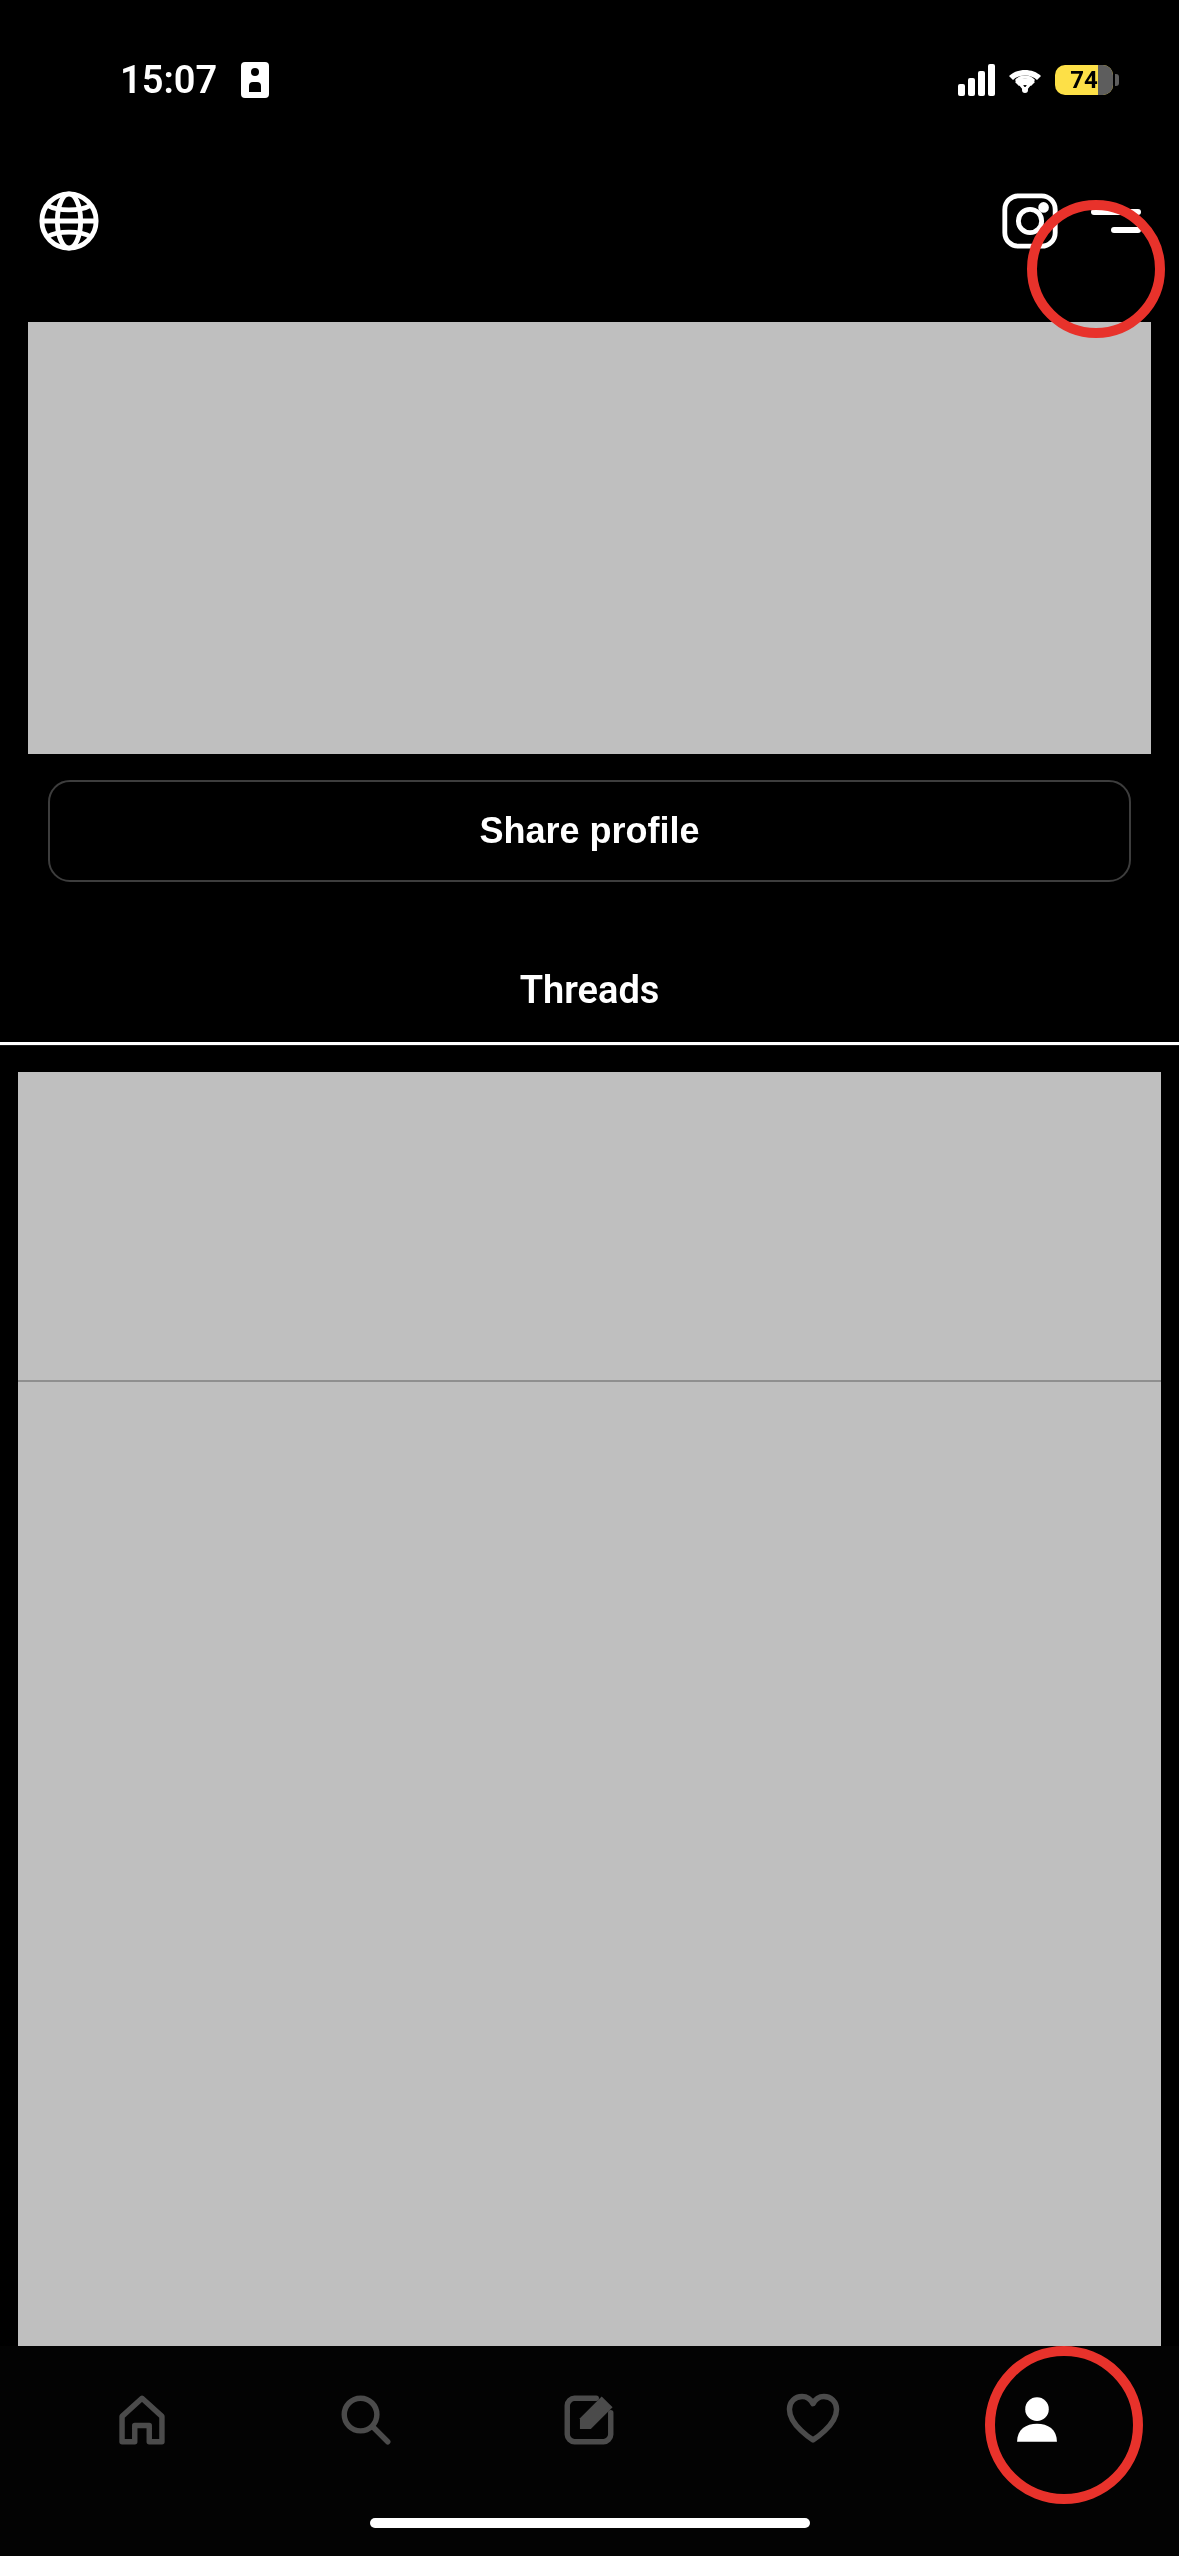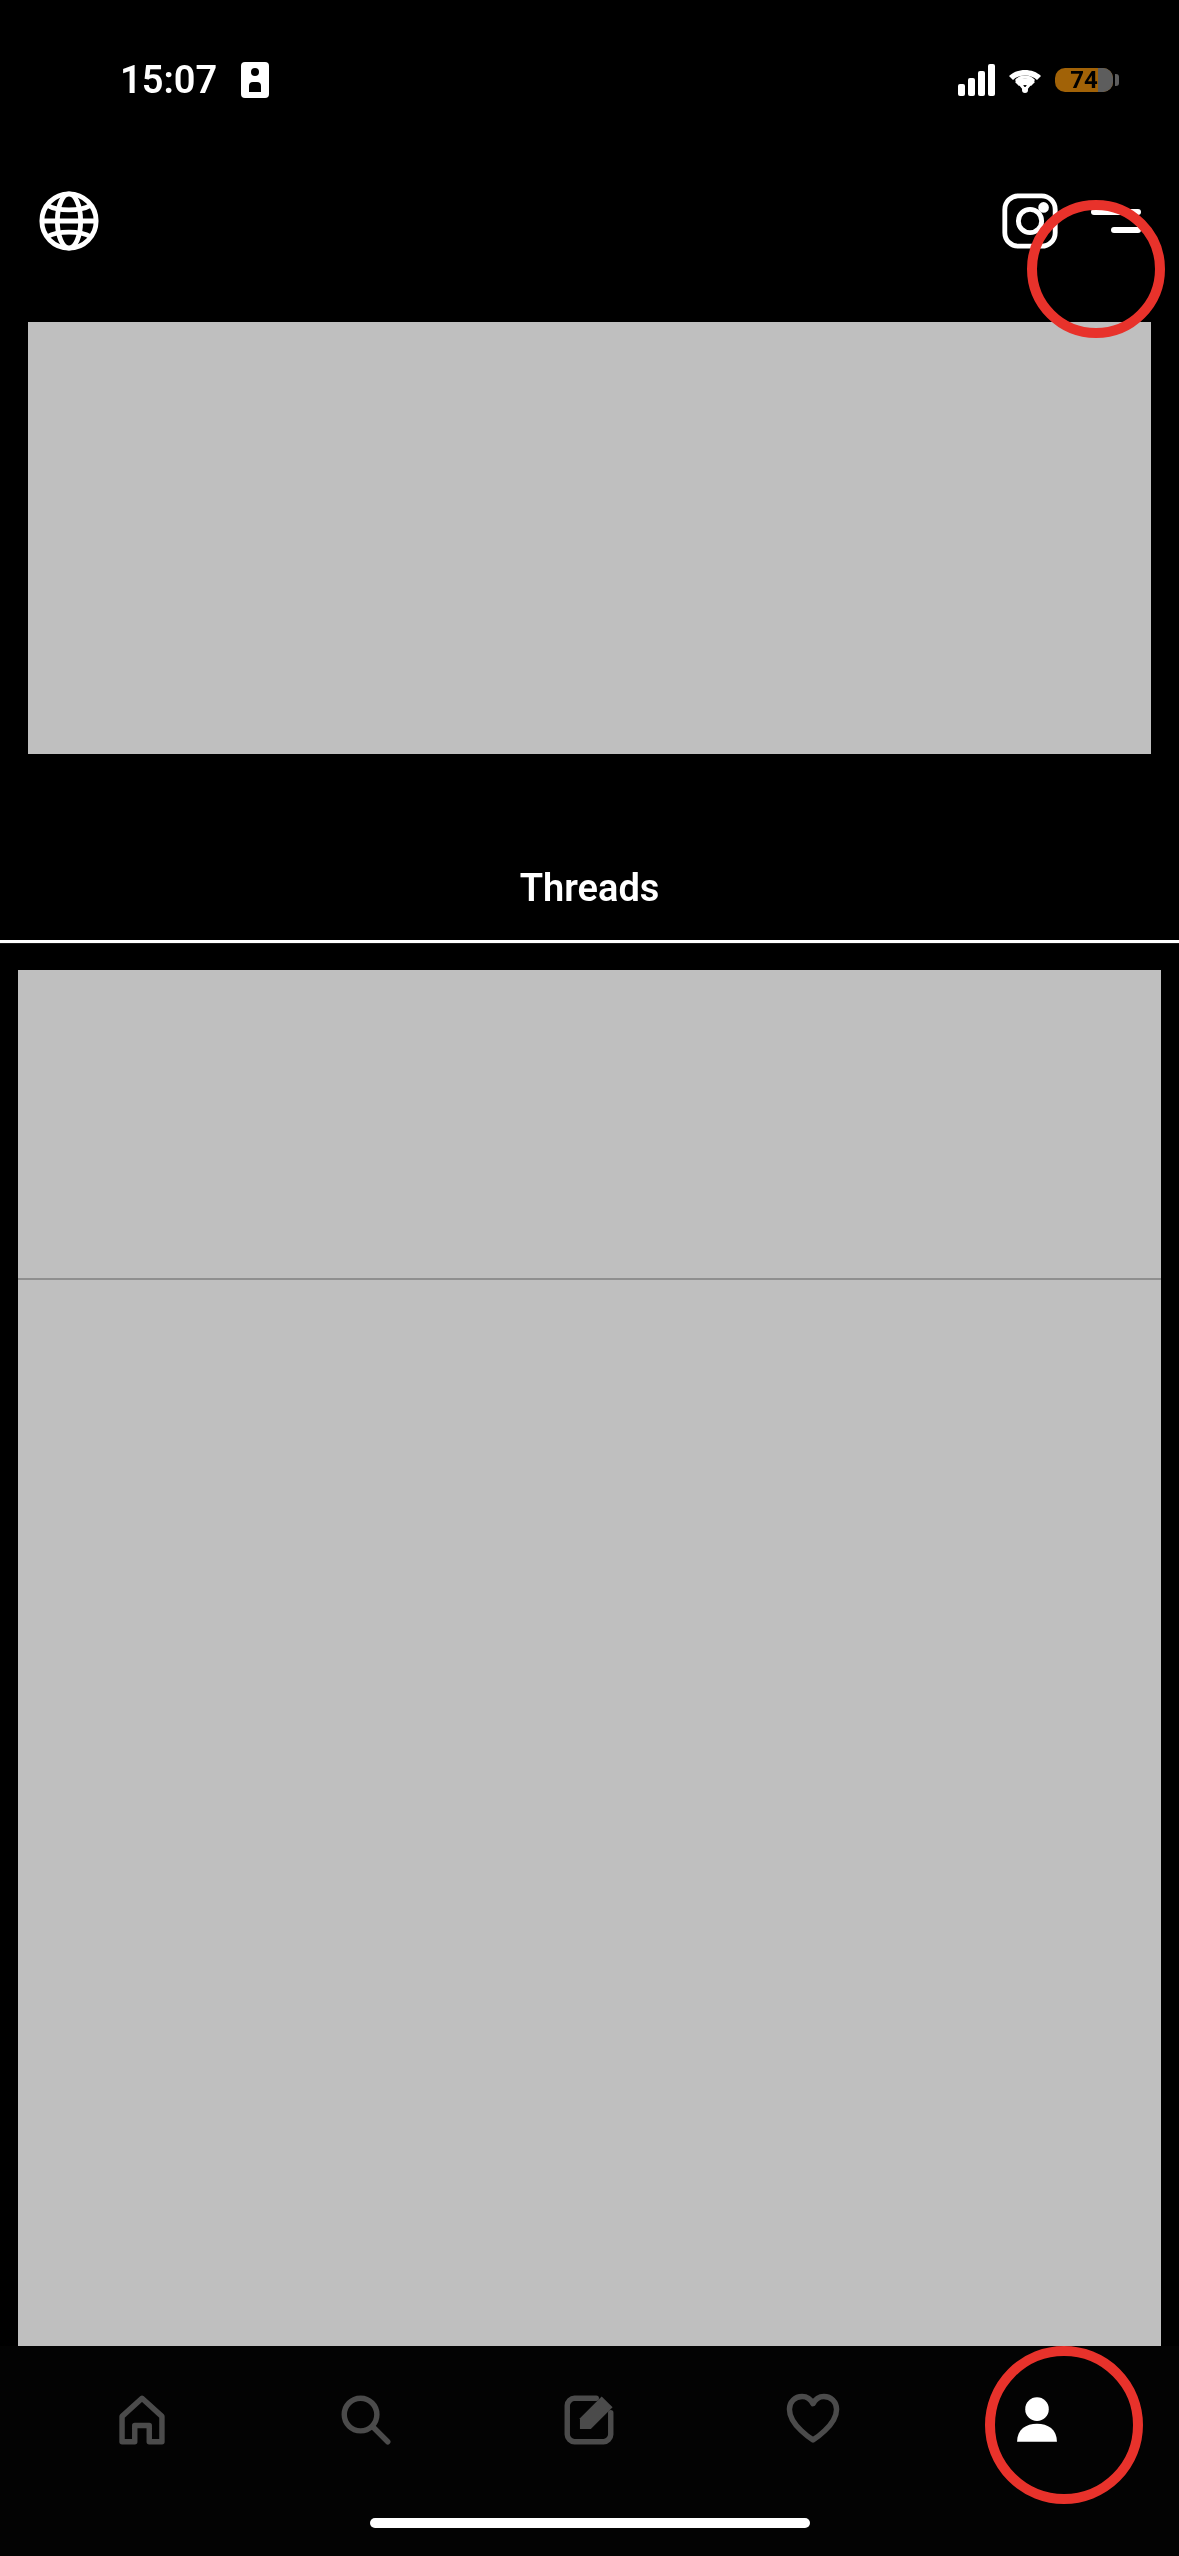--- a/index.html
+++ b/index.html
@@ -71,22 +71,22 @@
     .bar:nth-child(3) { height: 25px; }
     .bar:nth-child(4) { height: 32px; }
     .wifi-icon { width: 36px; height: 28px; }
     .battery {
       display: flex;
       align-items: center;
       gap: 2px;
     }
     .battery-body {
       width: 58px;
-      height: 24px;
-      background: #a16207;
+      height: 30px;
+      background: #fde047;
       border-radius: 10px;
       display: flex;
       align-items: center;
       justify-content: center;
       position: relative;
     }
     .battery-body::after {
       content: '';
       position: absolute;
       right: 0;
@@ -315,20 +315,21 @@
       <div class="menu-line-top"></div>
       <div class="menu-line-bottom"></div>
     </div>
   </div>
 </div>
 <div class="highlight-circle-top"></div>
 
 <div class="profile-header"></div>
 
 <div class="action-buttons">
+  <button class="action-btn">Share profile</button>
 </div>
 
 <div class="tabs">
   <div class="tab active">Threads</div>
 </div>
 
 <div class="content-area">
   <div class="content-top"></div>
   <div class="content-divider"></div>
   <div class="content-bottom"></div>

